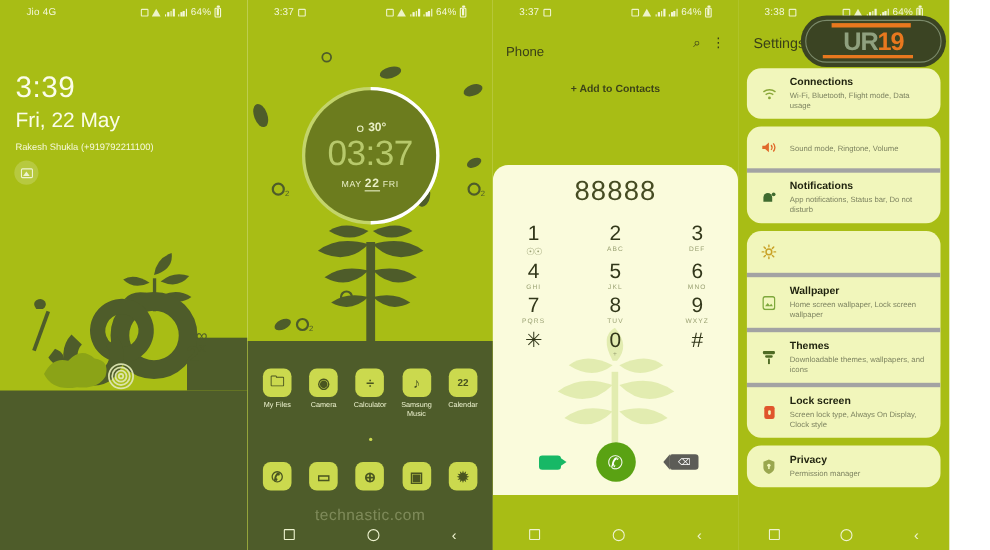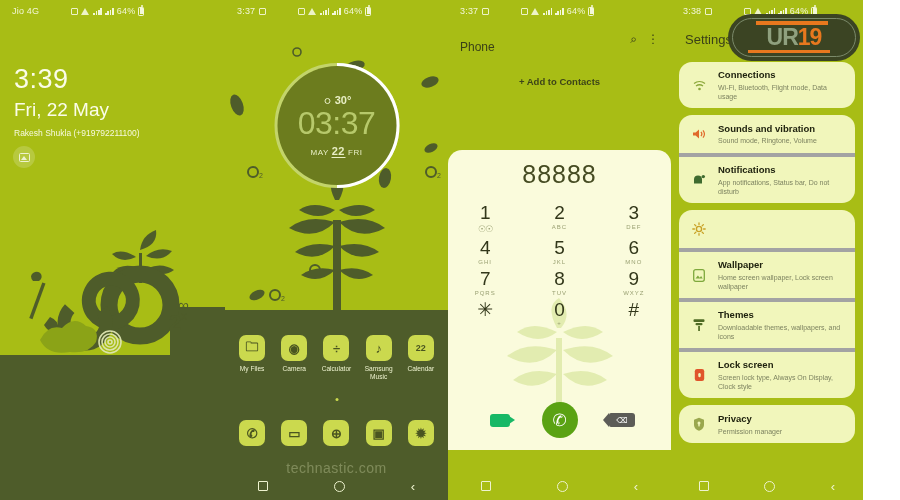--- a/index.html
+++ b/index.html
@@ -10,22 +10,22 @@
 
   .panel { position:relative; height:500px; overflow:hidden; }
   .p1 { width:225px; background:#a8bd15; }
   .p2 { width:223px; background:#a8bd15; }
   .p3 { width:223px; background:#a8bd15; }
   .p4 { width:192px; background:#a8bd15; }
 
   
   .statusbar {
     position:absolute; top:0; left:0; right:0; height:22px;
-    display:flex; align-items:center; 
-    padding:0 12px; color:#f3f7d8; font-size:9px; letter-spacing:.2px;
+    display:flex; align-items:center; justify-content:space-between;
+    padding:0 24px; color:#f3f7d8; font-size:9px; letter-spacing:.2px;
     z-index:20;
     gap:32px;
   }
   .sb-left { display:flex; align-items:center; gap:4px; }
   .sb-right { display:flex; align-items:center; gap:3px; }
   .sb-ico { display:inline-block; opacity:.92; }
   .ic-sq { width:7px; height:7px; border:1.4px solid #f3f7d8; border-radius:1px; }
   .ic-wifi { width:9px; height:7px; position:relative; }
   .ic-wifi:before{content:"";position:absolute;left:0;bottom:0;width:0;height:0;
     border-left:4.5px solid transparent;border-right:4.5px solid transparent;border-bottom:7px solid #f3f7d8;}
@@ -48,21 +48,21 @@
   }
   .lock-shortcut .img-g { width:11px; height:9px; border:1.3px solid #eef3cf; border-radius:1.5px; position:relative; }
   .lock-shortcut .img-g:after{content:"";position:absolute;left:1px;bottom:1px;width:0;height:0;
     border-left:3px solid transparent;border-right:3px solid transparent;border-bottom:4px solid #eef3cf;}
   .ground { position:absolute; left:0; right:0; bottom:0; height:145px; background:#4e5c2a; }
   .ground-step { position:absolute; right:0; bottom:145px; width:55px; height:48px; background:#4e5c2a; }
   .eco { position:absolute; left:0; bottom:120px; width:225px; height:160px; z-index:3; }
 
   
   .home-leaves { position:absolute; inset:0; z-index:1; }
-  .clockwidget { position:absolute; left:50%; top:62px; transform:translateX(-50%); width:127px; height:127px; z-index:4; }
+  .clockwidget { position:absolute; left:50%; top:78px; transform:translateX(-50%); width:127px; height:127px; z-index:4; }
   .cw-face {
     position:absolute; inset:4px; border-radius:50%; background:#6c7c1e;
     display:flex; flex-direction:column; align-items:center; justify-content:center; color:#e9efc6;
   }
   .cw-weather { display:flex; align-items:center; gap:4px; font-size:11px; font-weight:bold; margin-bottom:1px; }
   .cw-sun { width:9px; height:9px; position:relative; }
   .cw-sun:before{content:"";position:absolute;left:2.5px;top:2.5px;width:4px;height:4px;border:1.2px solid #e9efc6;border-radius:50%;}
   .cw-big { font-size:32px; font-weight:300; letter-spacing:-0.5px; line-height:1; color:#b7c96b; }
   .cw-date { font-size:8px; letter-spacing:.6px; margin-top:6px; color:#e9efc6;text-align:right; }
   .cw-date b { font-size:11px; border-bottom:1.2px solid #e9efc6; padding-bottom:0px; }
@@ -533,21 +533,20 @@
       <div class="card">
         <div class="srow">
           <div class="sico" style="color:#e06a2b">
             <svg width="14" height="12" viewBox="0 0 14 12">
                 <path d="M1 4.5h2.6L7 1.5v9L3.6 7.5H1z" fill="#e06a2b"></path>
                 <path d="M9 3.8a3.5 3.5 0 0 1 0 4.4" fill="none" stroke="#e06a2b" stroke-width="1.2"></path>
                 <path d="M11 2.3a6 6 0 0 1 0 7.4" fill="none" stroke="#e06a2b" stroke-width="1.2"></path>
               </svg>
           </div>
           <div class="stxt">
-            <div class="stitle">Sounds and vibration</div>
             <div class="ssub">Sound mode, Ringtone, Volume</div>
           </div>
         </div>
         <div class="srow">
           <div class="sico">
             <svg width="14" height="12" viewBox="0 0 14 12">
                 <path d="M2 9.5 V5.5 a4 4 0 0 1 8 0 V9.5z" fill="#3f6b2f"></path>
                 <circle cx="11.3" cy="2.6" r="1.7" fill="#3f6b2f"></circle>
               </svg>
           </div>

